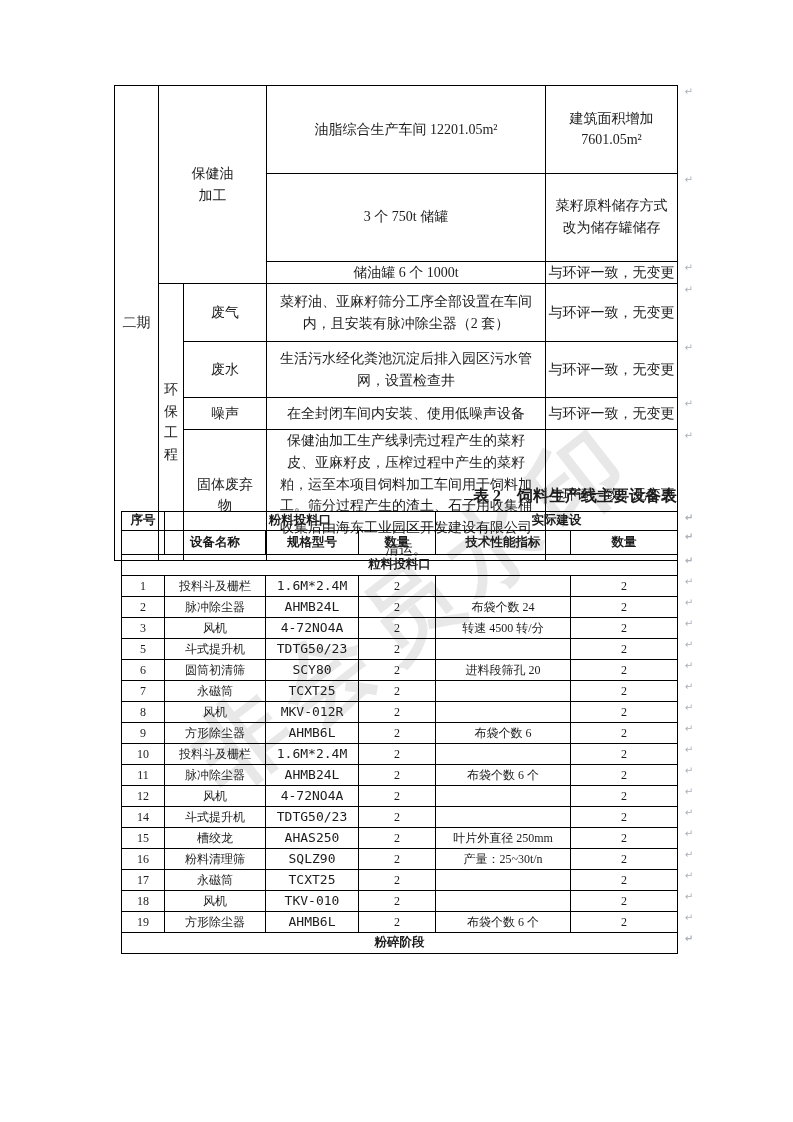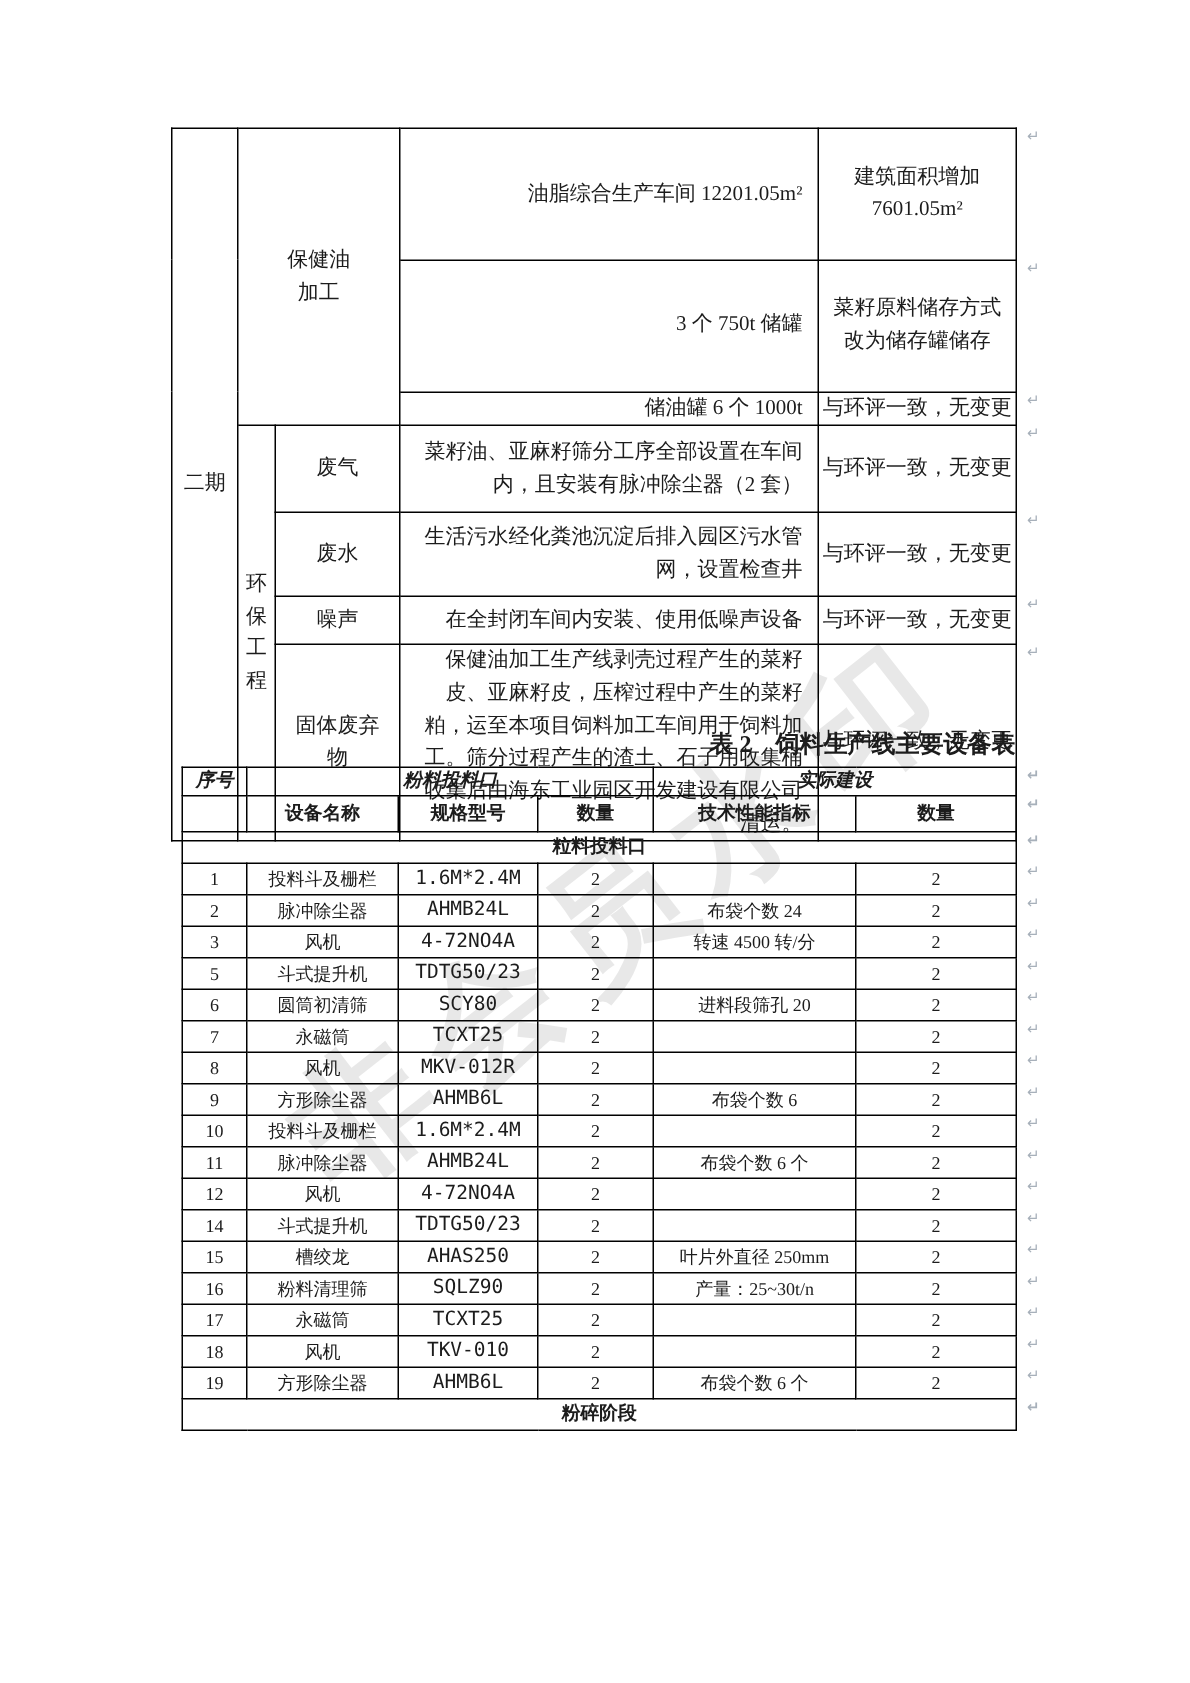--- a/index.html
+++ b/index.html
@@ -20,31 +20,31 @@
   table{border-collapse:collapse;table-layout:fixed;z-index:2;}
   td{border:1px solid #000;text-align:center;vertical-align:middle;
      padding:0 3px;position:relative;word-break:break-all;}
   .pre{white-space:pre-line;}
   .pm-mark{
     position:absolute;right:-16px;top:1px;font-size:10px;color:#a7b0ba;
     font-family:"DejaVu Sans",sans-serif;line-height:1;
   }
   
   .t1{position:absolute;left:114px;top:85px;width:563px;font-size:14px;line-height:1.55;}
-  .t1 td.content{padding:0 10px;text-align:right;}
+  .t1 td.content{padding:0 10px;}
   .t1 td.comment{padding:0 2px;}
   
   .caption{
     position:absolute;left:121px;top:486px;width:556px;text-align:right;
     font-weight:bold;font-size:16px;z-index:2;
   }
   
   .t2{position:absolute;left:121px;top:511px;width:556px;font-size:12px;line-height:1.4;}
   .t2 tr{height:21px;}
-  .t2 tr.hdr1{height:19px;font-style:italic;}
+  .t2 tr.hdr1{height:19px;}
   .t2 tr.hdr2{height:24px;}
   .t2 td.bold, .t2 td.sec{font-weight:bold;font-size:12.5px;}
   .t2 td.c-model{font-family:"DejaVu Sans Mono","Liberation Mono",monospace;font-size:13px;}
 </style>
 </head>
 <body>
 
 <div class="watermark">非会员水印</div>
 
 <table class="t1">

